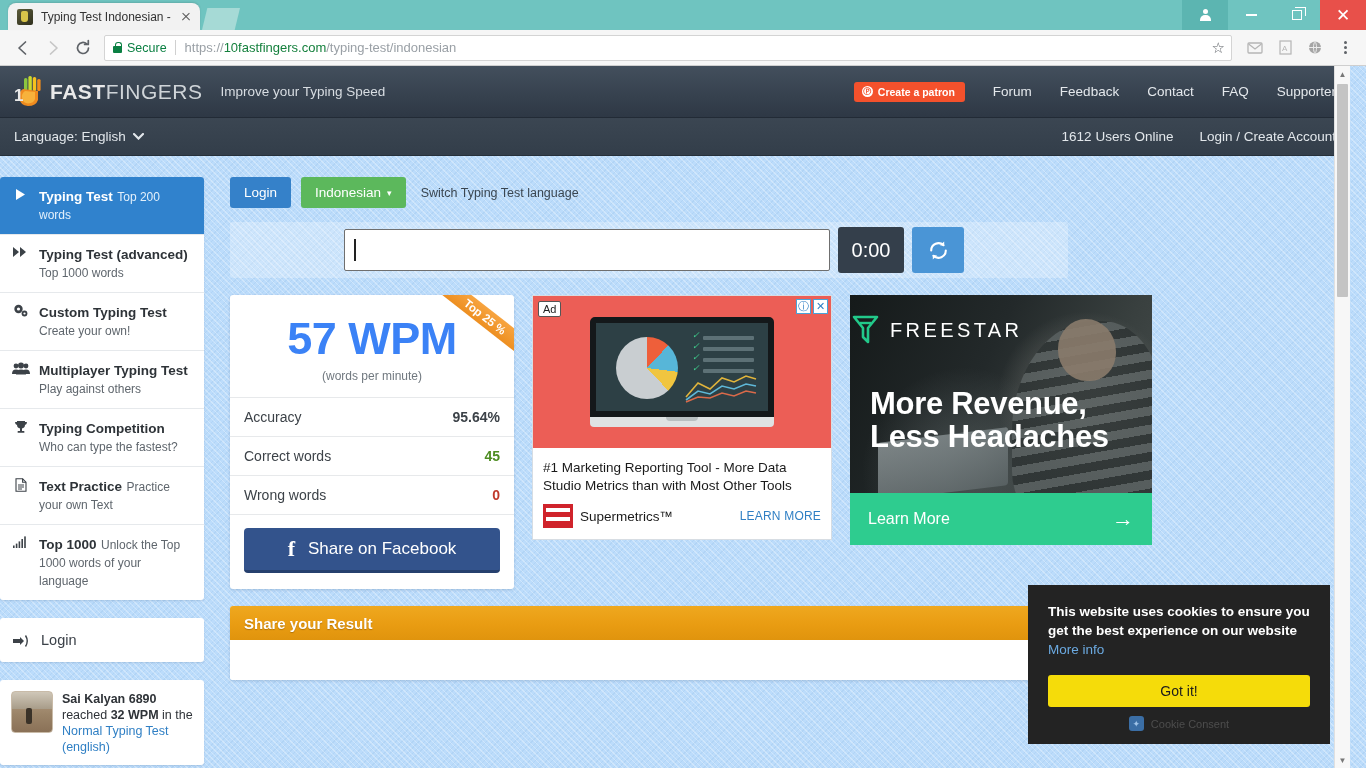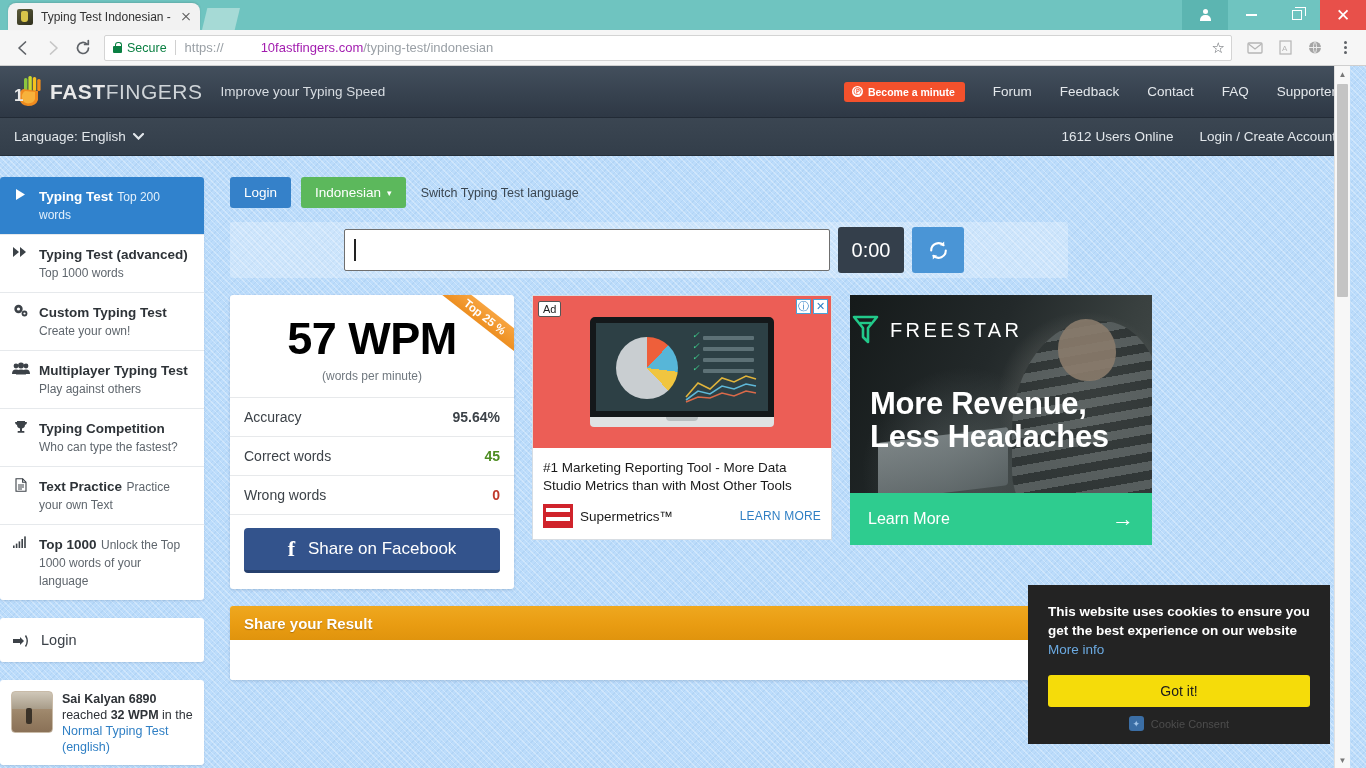--- a/index.html
+++ b/index.html
@@ -98,21 +98,21 @@
     content: ""; position: absolute; left: 0; bottom: 0; width: 9px; height: 7px;
     background: #0b8043; border-radius: 1px;
   }
   .lock-icon::after {
     content: ""; position: absolute; left: 2px; top: 0; width: 5px; height: 5px;
     border: 1.5px solid #0b8043; border-bottom: none; border-radius: 3px 3px 0 0;
   }
   .secure-text { font-size: 12.5px; color: #0b8043; margin-right: 8px; }
   .omni-divider { width: 1px; height: 15px; background: #d0d0d0; margin-right: 9px; }
   .url-text { font-size: 13px; color: #9aa0a6; white-space: nowrap; }
-  .url-text b { color: #a21caf; font-weight: 400; margin-left: 37px; }
+  .url-text b { color: #15803d; font-weight: 400; }
   .star-icon { font-size: 15px; color: #5f6368; margin-left: auto; padding-left: 8px; }
   .tb-icon {
     width: 26px; height: 26px; margin-left: 4px; flex: 0 0 26px;
     display: flex; align-items: center; justify-content: center;
     color: #9b9b9b; font-size: 13px; cursor: pointer;
   }
   .menu-dots { display: flex; flex-direction: column; gap: 2px; align-items: center; }
   .menu-dots i { width: 3px; height: 3px; background: #5f6368; border-radius: 50%; display: block; }
 
   
@@ -256,21 +256,21 @@
     width: 284px; flex: 0 0 284px; background: #fff; border-radius: 3px;
     box-shadow: 0 1px 3px rgba(40,70,110,.2); overflow: hidden;
   }
   .result-head {
     height: 32px; background: linear-gradient(180deg,#5b8ab3 0%,#4a7aa4 45%,#3f6d96 100%);
     display: flex; align-items: center; gap: 10px; padding: 0 13px;
   }
   .result-head .h1 { font-size: 15px; font-weight: 700; color: #fff; }
   .result-head .h2 { font-size: 12.5px; color: #e6eef6; cursor: pointer; }
   .wpm-zone { position: relative; padding: 18px 0 14px; text-align: center; overflow: hidden; border-bottom: 1px solid #e7e9eb; }
-  .wpm-big { font-size: 45px; font-weight: 700; color: #000000; letter-spacing: -.5px; }
+  .wpm-big { font-size: 45px; font-weight: 700; color: #3b82f6; letter-spacing: -.5px; }
   .wpm-sub { font-size: 12px; color: #70787f; margin-top: 4px; }
   .ribbon {
     position: absolute; right: -33px; top: 13px; width: 124px;
     background: linear-gradient(180deg,#f7a440,#ed8f21);
     color: #fff; font-size: 11.5px; font-weight: 700;
     text-align: center; padding: 3px 0; transform: rotate(38deg);
   }
   .res-line {
     display: flex; align-items: center; justify-content: space-between;
     padding: 11px 14px; border-bottom: 1px solid #e7e9eb; font-size: 14px; color: #3c4248;
@@ -536,21 +536,21 @@
           <path d="M11 16 Q7 19 8 23 Q9 28 14 28.5 Q20 28 21 24 L21 17 Z" fill="#f7b23b"></path>
           <text x="0" y="26" font-size="17" font-weight="700" fill="#e9e9e9" font-family="Liberation Sans">1</text>
         </svg>
       </span>
       <span class="logo-text"><span>FAST</span><span class="thin">FINGERS</span></span>
     </div>
     <div class="tagline">Improve your Typing Speed</div>
     <div class="header-nav">
       <div class="patron-btn">
         <span class="patron-dot">Ⓟ</span>
-        <span>Become a minute</span>
+        <span>Create a patron</span>
       </div>
       <a>Forum</a>
       <a>Feedback</a>
       <a>Contact</a>
       <a>FAQ</a>
       <a>Supporter</a>
     </div>
   </div>
 
   <div class="site-subheader">

